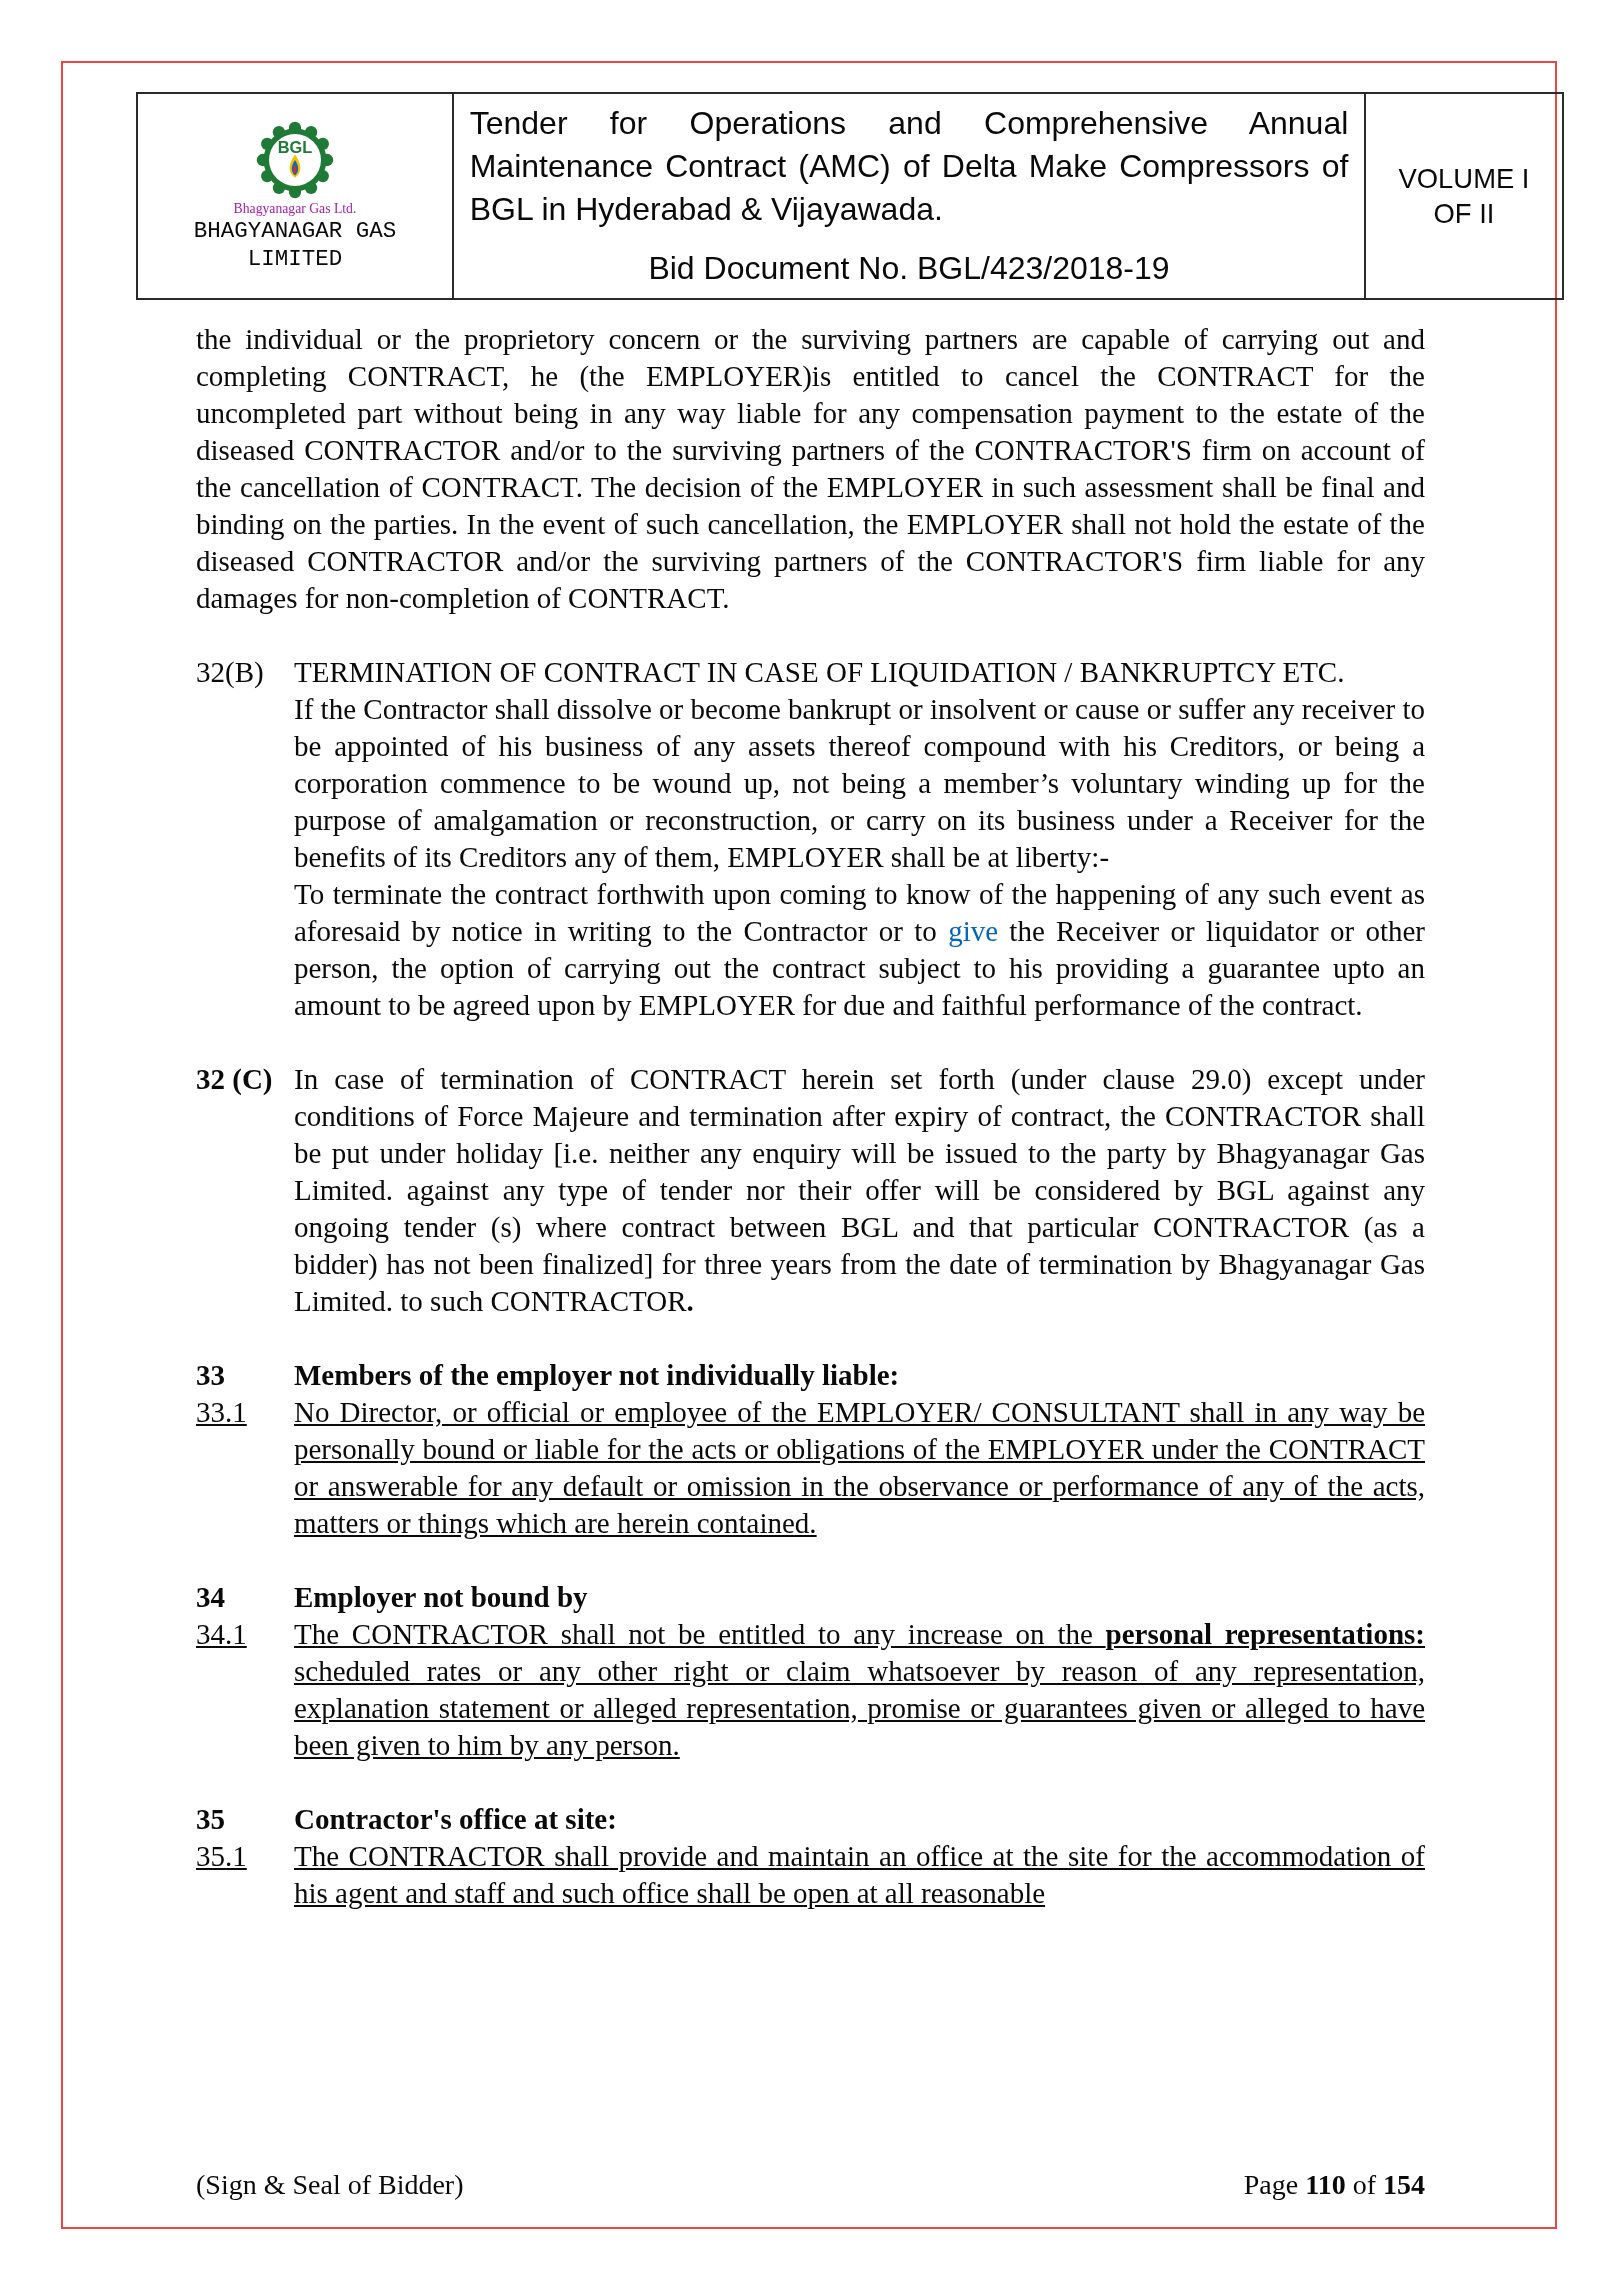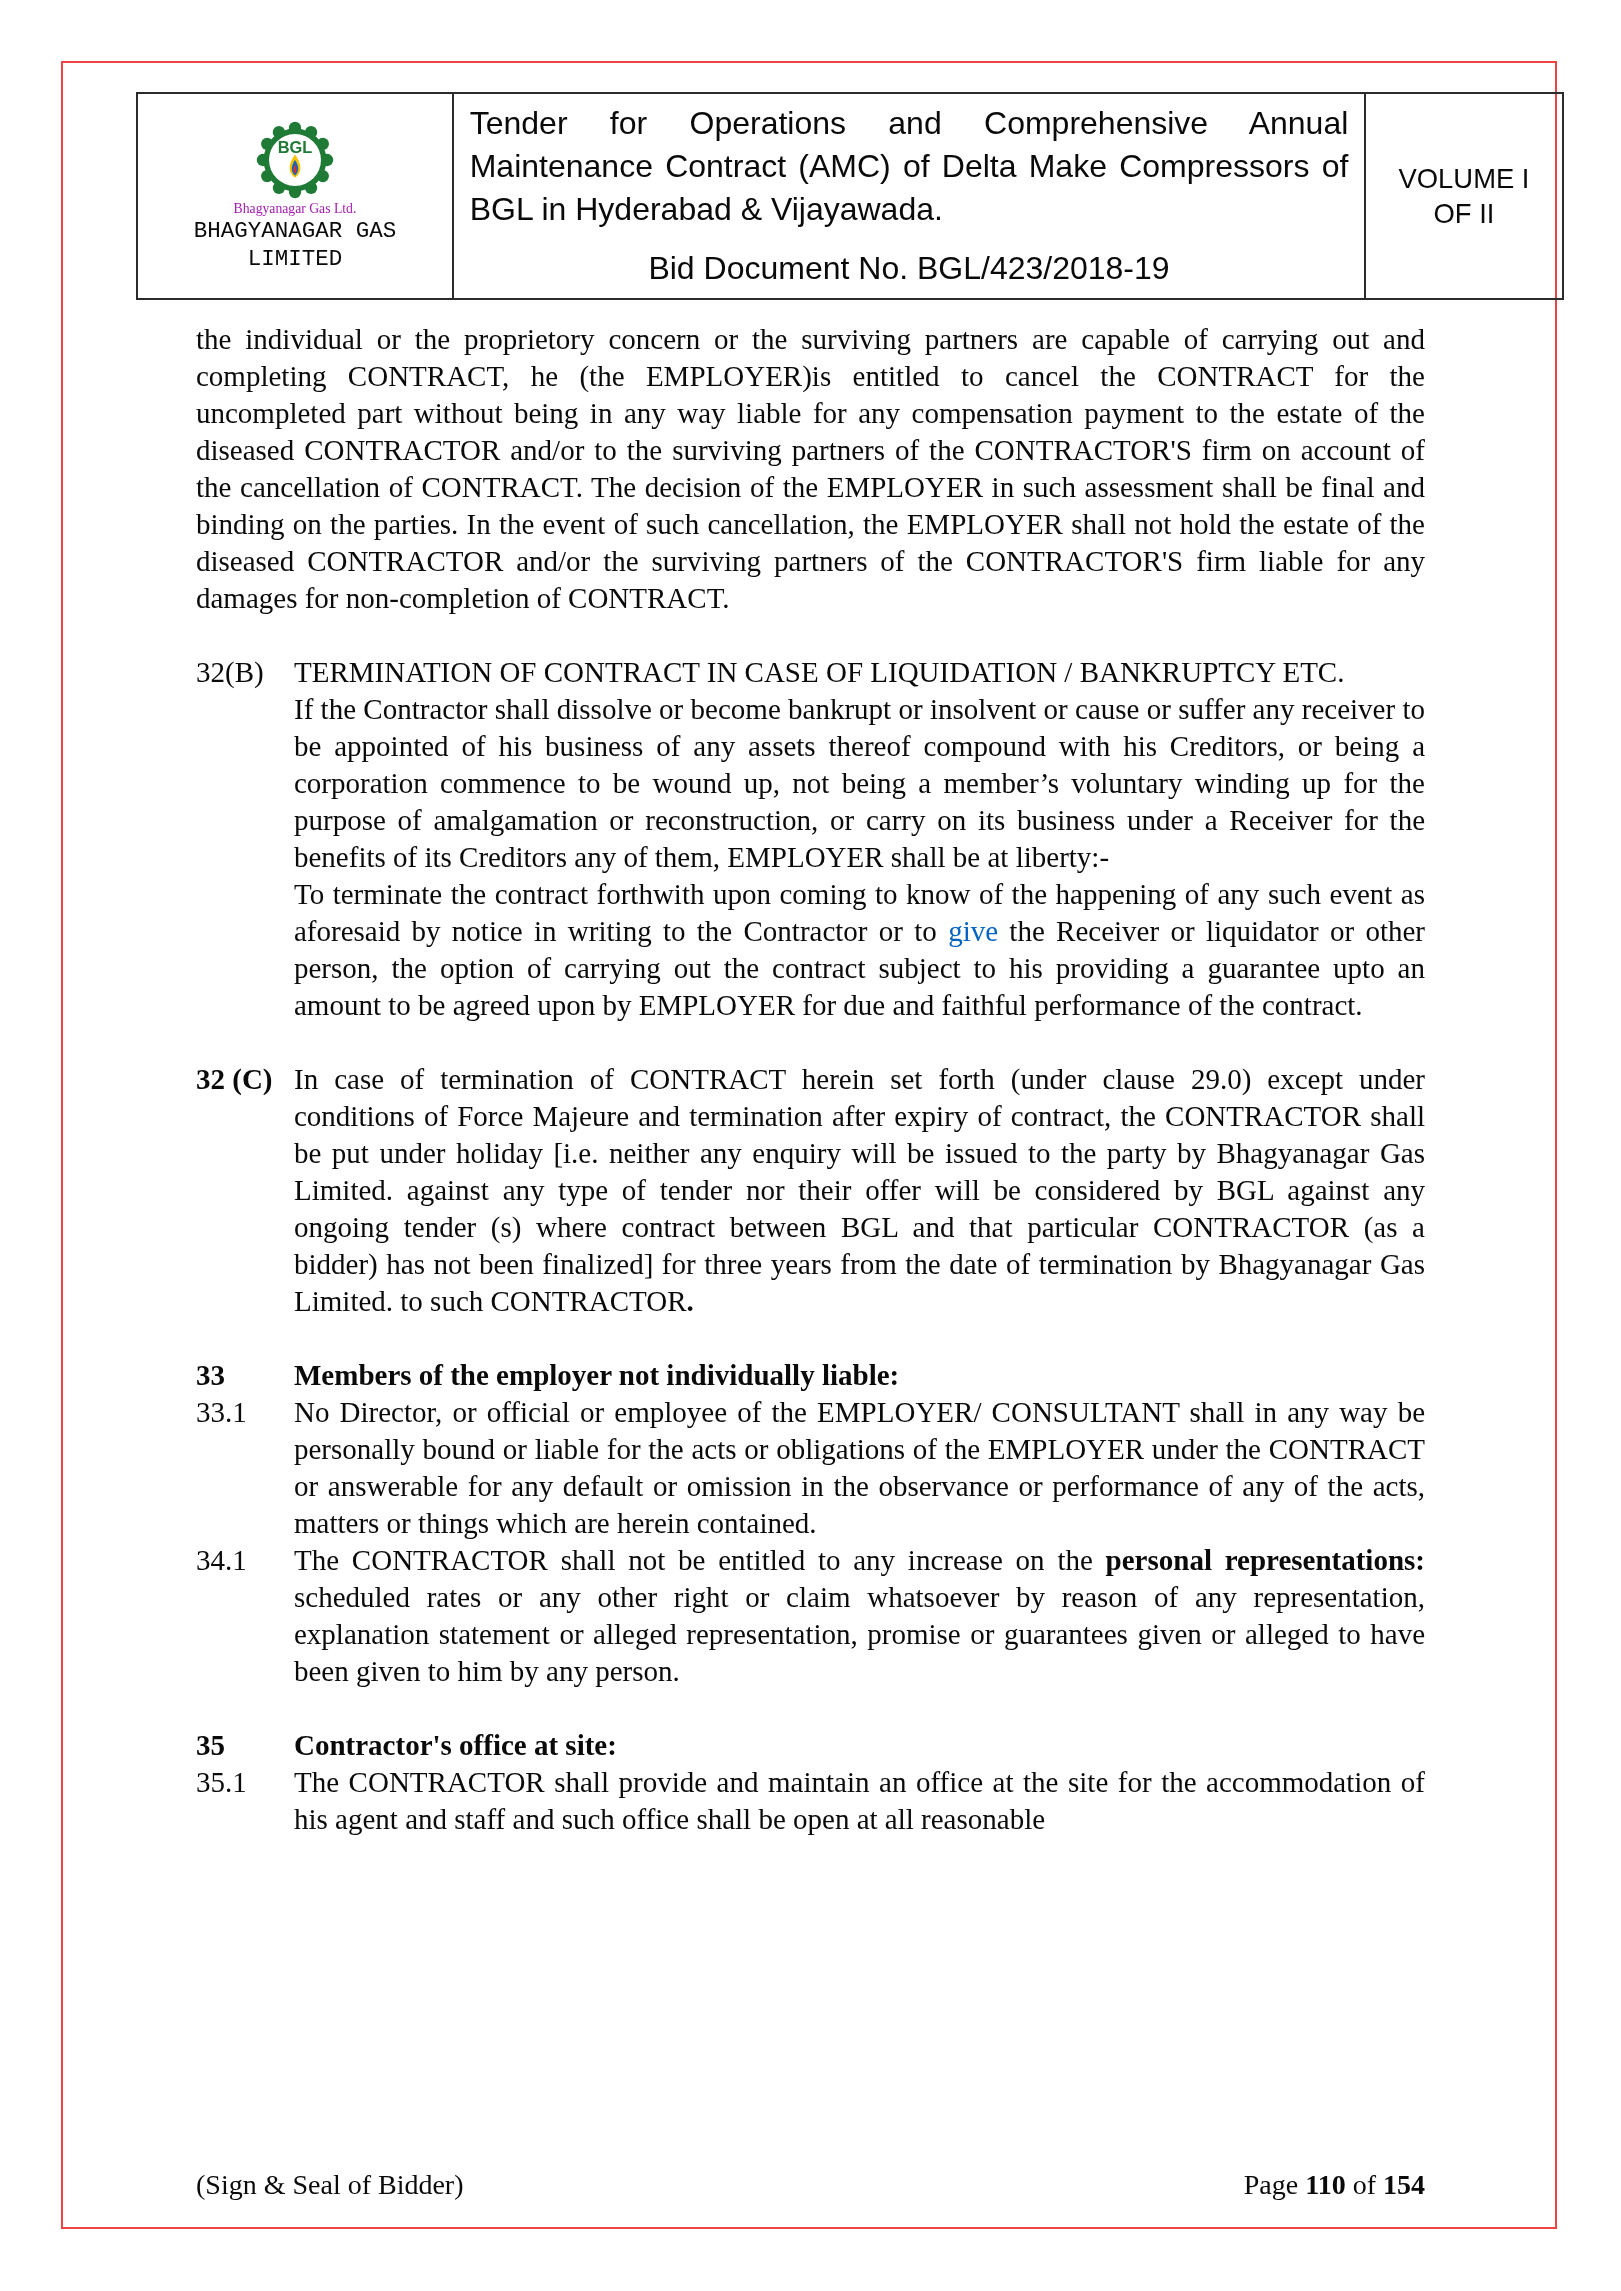--- a/index.html
+++ b/index.html
@@ -67,21 +67,21 @@
   
   .doc-content {
     margin: 21.6px 130px 0 133px;
     font-size: 29px;
     line-height: 37px;
     text-align: justify;
   }
   .doc-content p { margin: 0; }
   .para-cont { margin-left: 98px; }
   .clause { display: flex; margin-top: 37px; }
-  .clause.tight { margin-top: 0; }
+  .clause.tight { margin-top: 0; text-decoration: underline; }
   .cnum { width: 98px; flex-shrink: 0; text-align: left; }
   .cbody { flex: 1; min-width: 0; }
   .bold { font-weight: bold; }
   .link { color: #0563C1; text-decoration: none; cursor: pointer; }
 
   
   .footer {
     position: absolute;
     left: 133px; right: 130px; bottom: 25px;
     display: flex;
@@ -166,20 +166,26 @@
           <p class="bold">Members of the employer not individually liable:</p>
         </div>
       </div>
       <div class="clause tight">
         <div class="cnum">33.1</div>
         <div class="cbody">
           <p>No Director, or official or employee of the EMPLOYER/ CONSULTANT shall in any way be personally bound or liable for the acts or obligations of the EMPLOYER under the CONTRACT or answerable for any default or omission in the observance or performance of any of the acts, matters or things which are herein contained.</p>
         </div>
       </div>
 
+      <div class="clause">
+        <div class="cnum bold">34</div>
+        <div class="cbody">
+          <p class="bold">Employer not bound by</p>
+        </div>
+      </div>
       <div class="clause tight">
         <div class="cnum">34.1</div>
         <div class="cbody">
           <p><span>The CONTRACTOR shall not be entitled to any increase on the </span><span class="bold">personal representations:</span><span> scheduled rates or any other right or claim whatsoever by reason of any representation, explanation statement or alleged representation, promise or guarantees given or alleged to have been given to him by any person.</span></p>
         </div>
       </div>
 
       <div class="clause">
         <div class="cnum bold">35</div>
         <div class="cbody">

